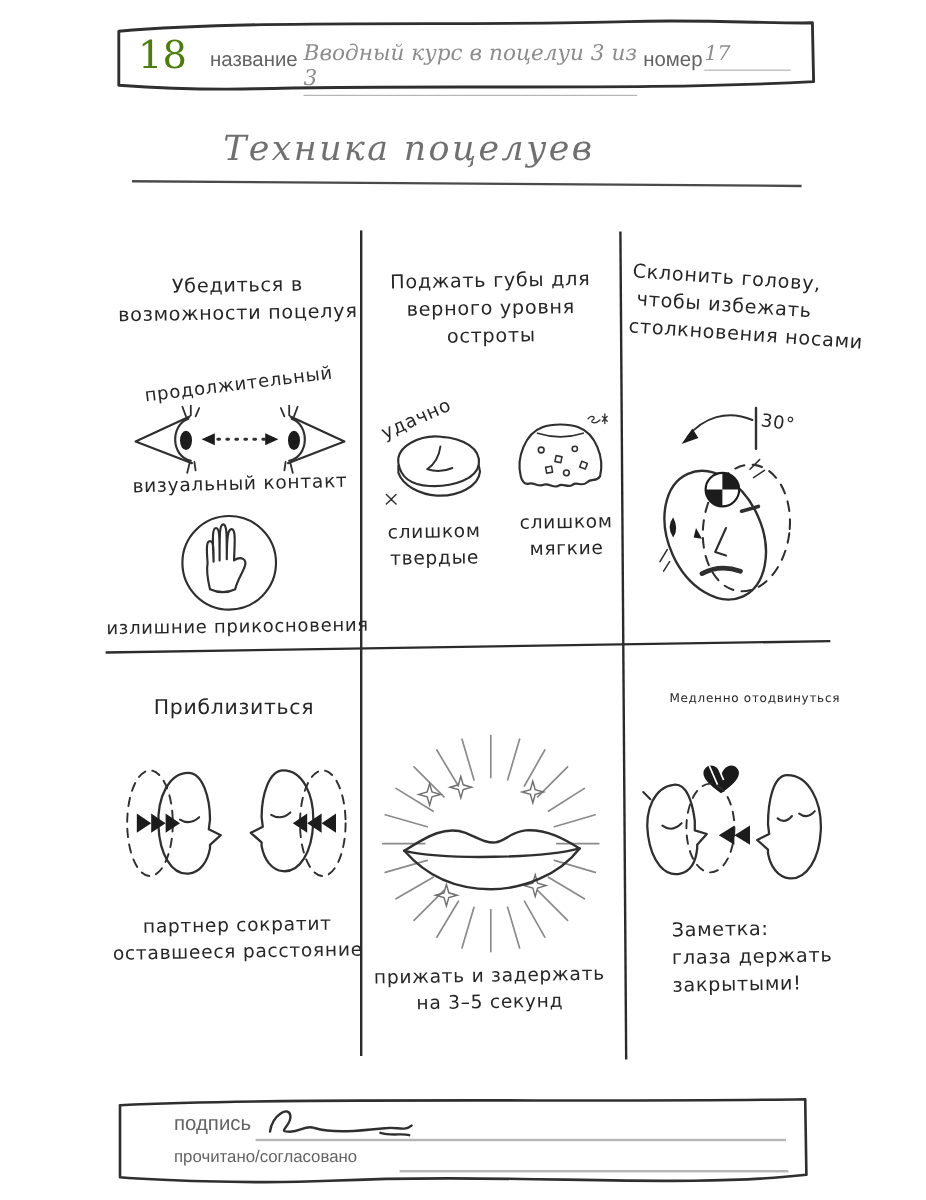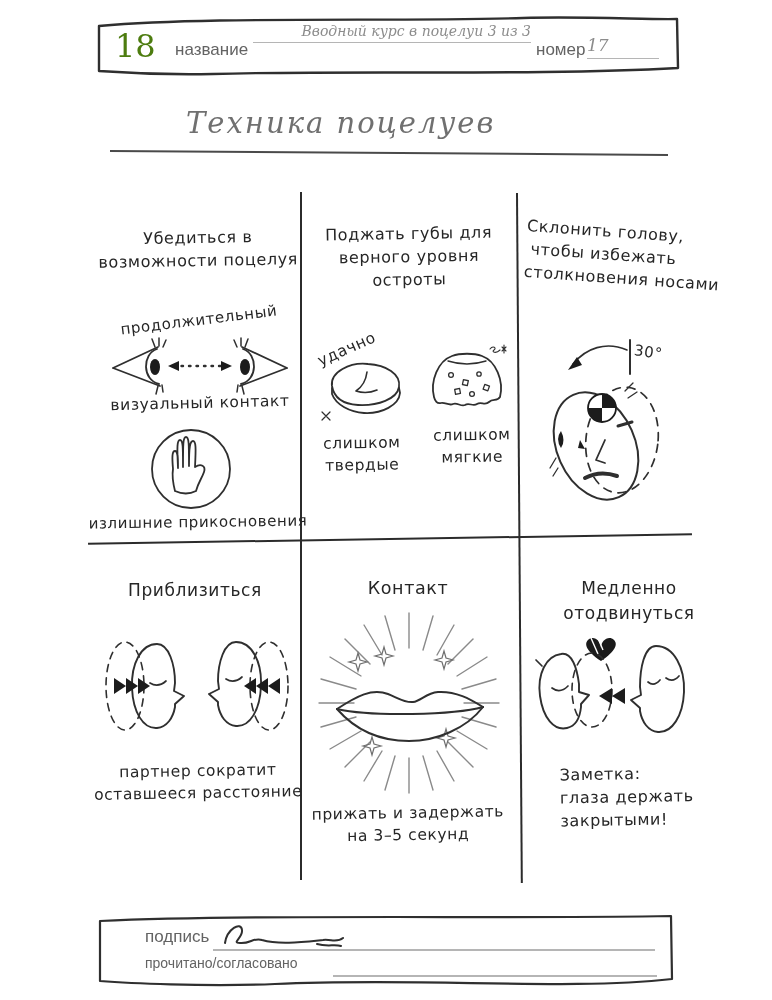--- a/index.html
+++ b/index.html
@@ -22,21 +22,21 @@
 <body>
 
 <div id="page">
 
   <div class="abs" style="left:93px;top:10px;width:590px;height:68px;">
     <svg class="abs" width="590" height="68" viewBox="0 0 590 68" style="left:0;top:0;">
       <path class="ink" stroke-width="2.4" d="M6,16 C120,6 300,12 430,8 C490,6 560,10 584,9 L585,58 C440,66 260,60 120,64 C70,65 20,62 6,61 Z"></path>
     </svg>
     <div class="abs" style="left:22px;top:17px;font-family:'DejaVu Serif',serif;font-size:32px;color:#4d7c0f;">18</div>
     <div class="abs printed" style="left:82px;top:30px;font-size:17px;">название</div>
-    <div class="abs script uline" style="left:160px;top:13px;width:278px;font-size:14px;text-align:right;padding-bottom:3px;">Вводный курс в поцелуи 3 из 3</div>
+    <div class="abs script uline" style="left:160px;top:24px;width:278px;font-size:18px;text-align:left;padding-bottom:3px;">Вводный курс в поцелуи 3 из 3</div>
     <div class="abs printed" style="left:443px;top:30px;font-size:17px;">номер</div>
     <div class="abs script uline" style="left:494px;top:25px;width:72px;font-size:17px;text-align:left;padding-bottom:3px;">17</div>
   </div>
 
   <div class="abs script" style="left:186px;top:106px;width:400px;font-size:29px;color:#707070;letter-spacing:2px;">Техника поцелуев</div>
   <div class="abs" style="left:110px;top:152px;width:558px;height:2px;background:#4a4a4a;transform:rotate(.4deg);"></div>
 
   <div class="abs gridline" style="left:300px;top:192px;width:2px;height:688px;"></div>
   <div class="abs gridline" style="left:516px;top:193px;width:2px;height:690px;transform:rotate(-.4deg);transform-origin:top;"></div>
   <div class="abs gridline" style="left:88px;top:538px;width:604px;height:2px;transform:rotate(-.9deg);"></div>
@@ -172,21 +172,20 @@
     <polygon points="182,58 170,66 182,74" fill="#1c1c1c"></polygon>
     <polygon points="170,58 158,66 170,74" fill="#1c1c1c"></polygon>
     <polygon points="158,58 146,66 158,74" fill="#1c1c1c"></polygon>
   </svg>
 
   <div class="abs hw hw-c" style="left:80px;top:760px;width:236px;font-size:15.5px;transform:rotate(-1deg);">
     <div>партнер сократит</div>
     <div>оставшееся расстояние</div>
   </div>
 
-  <div class="abs hw hw-c" style="left:320px;top:576px;width:176px;font-size:17.5px;">Контакт</div>
 
   <svg class="abs" width="190" height="190" viewBox="0 0 190 190" style="left:314px;top:608px;">
     <defs>
       <path id="sparkle" d="M0,-9 L2,-2 L9,0 L2,2 L0,9 L-2,2 L-9,0 L-2,-2 Z" fill="none" stroke="#6f6f6f" stroke-width="1.2"></path>
     </defs>
     <g stroke="#8a8a8a" stroke-width="1.4" stroke-linecap="round">
       <line x1="150" y1="95" x2="185" y2="95"></line>
         <line x1="148" y1="109" x2="182" y2="119"></line>
       <line x1="143" y1="123" x2="173" y2="141"></line>
         <line x1="134" y1="134" x2="159" y2="159"></line>
@@ -221,21 +220,21 @@
       <path d="M23,101 C43,124 68,133 95,133 C122,133 152,121 169,99"></path>
       <path d="M23,101 C58,109 140,107 169,99"></path>
     </g>
   </svg>
 
   <div class="abs hw hw-c" style="left:306px;top:802px;width:204px;font-size:15.5px;transform:rotate(-1deg);">
     <div>прижать и задержать</div>
     <div>на 3–5 секунд</div>
   </div>
 
-  <div class="abs hw hw-c" style="left:522px;top:576px;width:214px;font-size:17px;">Медленно отодвинуться</div>
+  <div class="abs hw hw-c" style="left:522px;top:576px;width:214px;font-size:10px;">Медленно отодвинуться</div>
 
   <svg class="abs" width="168" height="115" viewBox="0 0 168 115" style="left:528px;top:626px;">
 
     <path d="M73,22 C73,14 65,9 60,14 C56,18 58,25 73,35 C88,25 90,18 86,14 C81,9 73,14 73,22 Z" fill="#1a1a1a"></path>
     <path d="M63,12 L70,28 M69,10 L75,24" stroke="#fff" stroke-width="1.4"></path>
 
     <ellipse cx="64" cy="64" rx="20" ry="37" class="ink" stroke-width="1.6" stroke-dasharray="7 6"></ellipse>
 
     <path class="ink" stroke-width="1.9" d="M33,28 C18,30 9,48 12,70 C15,92 26,105 39,102 C48,100 52,91 53,81 L53,78 L61,69 L51,66 L51,58 C49,42 44,26 33,28 Z"></path>
     <path class="ink" stroke-width="1.7" d="M24,62 Q32,68 40,60 M14,40 L8,34"></path>

